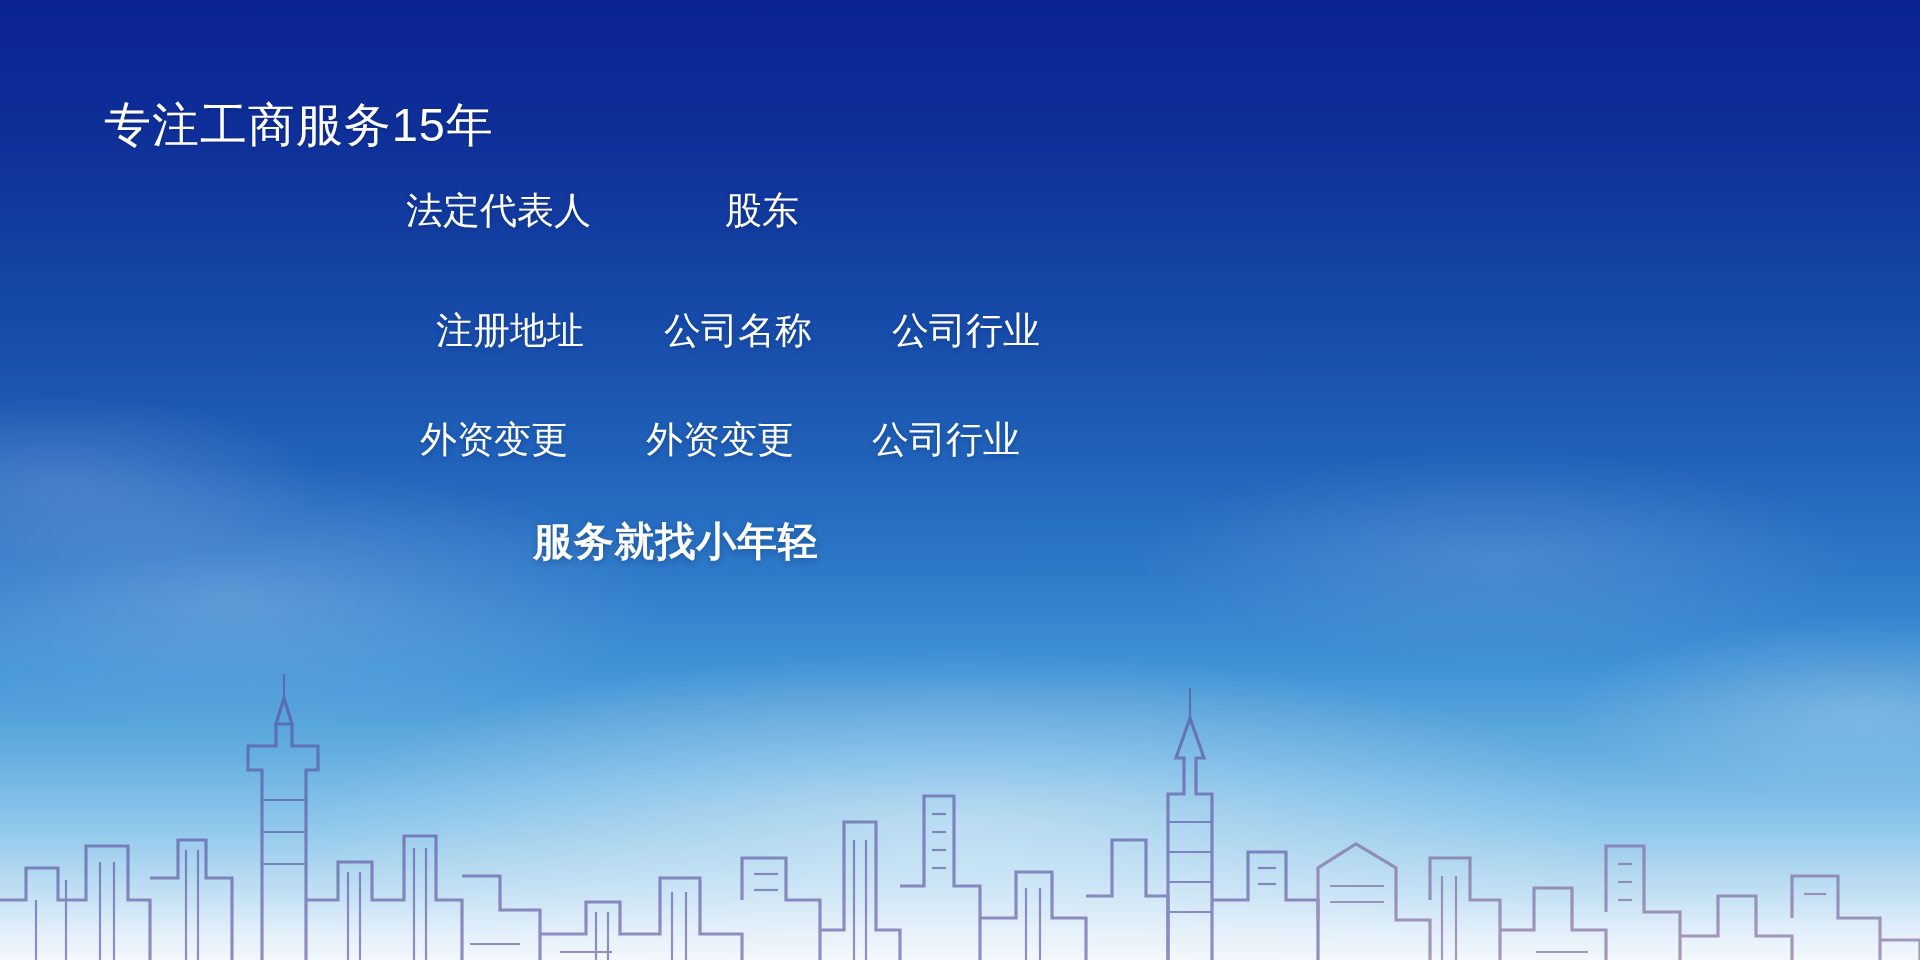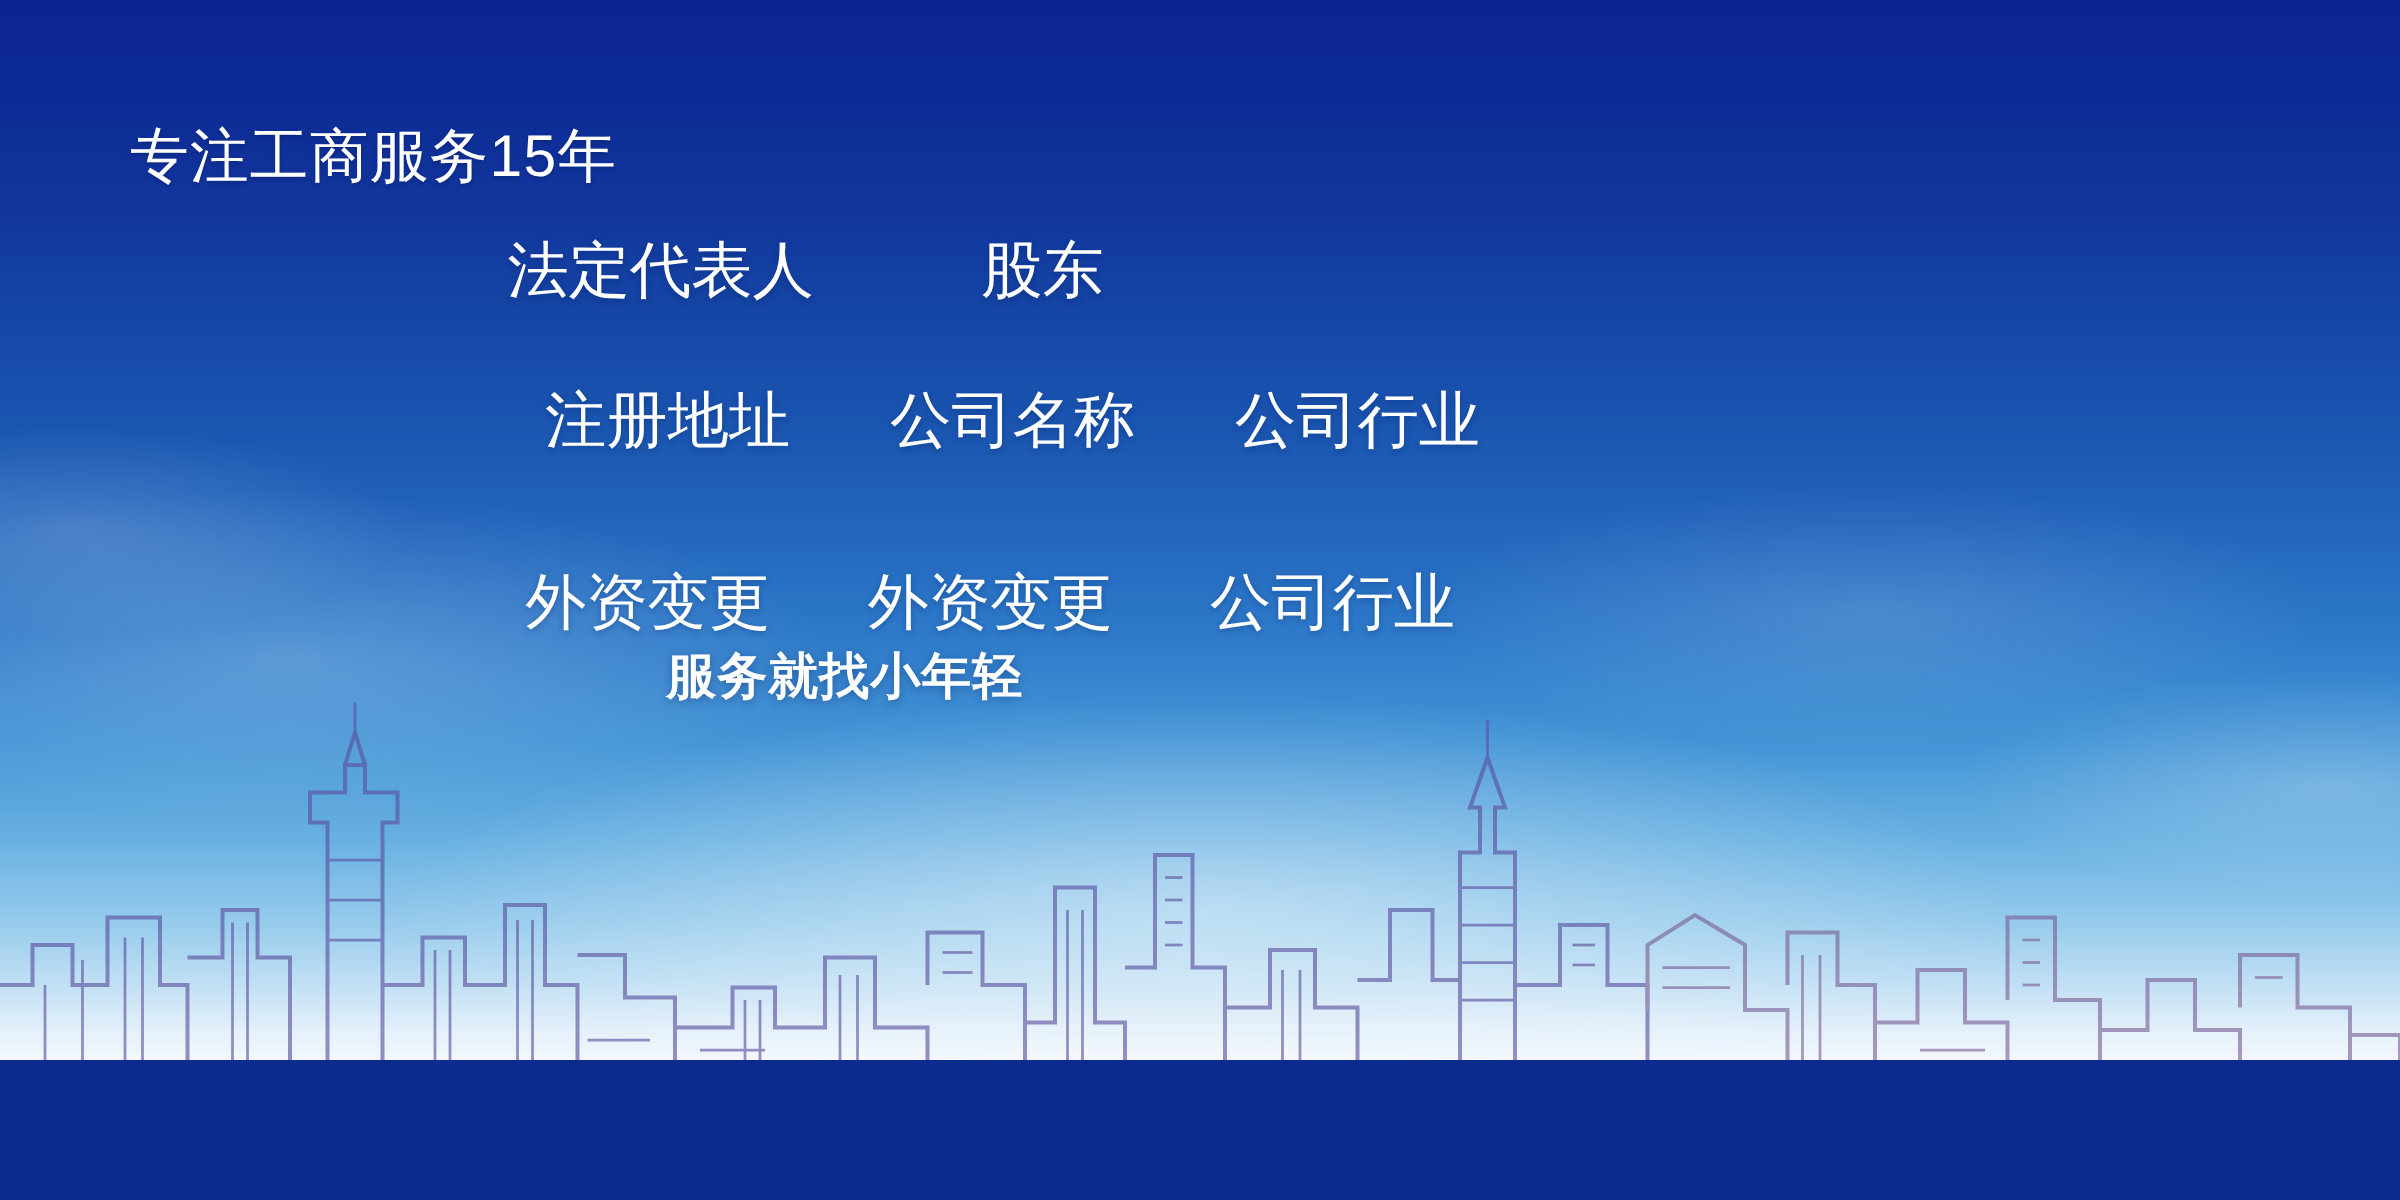--- a/index.html
+++ b/index.html
@@ -3,21 +3,21 @@
 <meta charset="utf-8">
 <title>banner</title>
 <style>
   html,body{margin:0;padding:0;}
   body{
     width:1920px;height:960px;overflow:hidden;
     font-family:"Liberation Sans","DejaVu Sans",sans-serif;
     background:#0d2a8f;
   }
   #banner{
-    position:relative;width:1920px;height:848px;overflow:hidden;
+    position:relative;width:1920px;height:960px;overflow:hidden;
     
     background:
       linear-gradient(to bottom,
         #0a2391 0%,
         #0d2b96 10%,
         #11379c 20%,
         #1546a6 30%,
         #1a55b0 40%,
         #2266bd 50%,
         #2e7ac9 60%,
@@ -52,26 +52,26 @@
   #skyline .warm{stroke:#7a5f96;}
 
   .txt{position:absolute;color:#ffffff;white-space:nowrap;letter-spacing:.02em;}
 
   #headline{
     left:104px;top:99px;font-size:47px;line-height:1.1;font-weight:400;
     text-shadow:0 1px 3px rgba(0,20,70,.30);
   }
   .kw-row{
     position:absolute;display:flex;align-items:flex-start;
-    font-size:49px;line-height:1.1;color:#fff;white-space:nowrap;
+    font-size:37px;line-height:1.1;color:#fff;white-space:nowrap;
     text-shadow:0 2px 5px rgba(0,30,90,.32);
   }
   #kw-row-0{left:406px;top:191px;}
   #kw-row-1{left:436px;top:311px;}
-  #kw-row-2{left:420px;top:456px;}
+  #kw-row-2{left:420px;top:420px;}
   .kw{display:inline-block;}
   #kw-row-0 .kw:nth-child(1){margin-right:134px;}
   #kw-row-0 .kw:nth-child(2){margin-right:55px;}
   #kw-row-1 .kw:nth-child(1){margin-right:80px;}
   #kw-row-1 .kw:nth-child(2){margin-right:80px;}
   #kw-row-2 .kw:nth-child(1){margin-right:78px;}
   #kw-row-2 .kw:nth-child(2){margin-right:78px;}
 
   #tagline{
     left:533px;top:519px;font-size:40px;font-weight:700;line-height:1.1;

